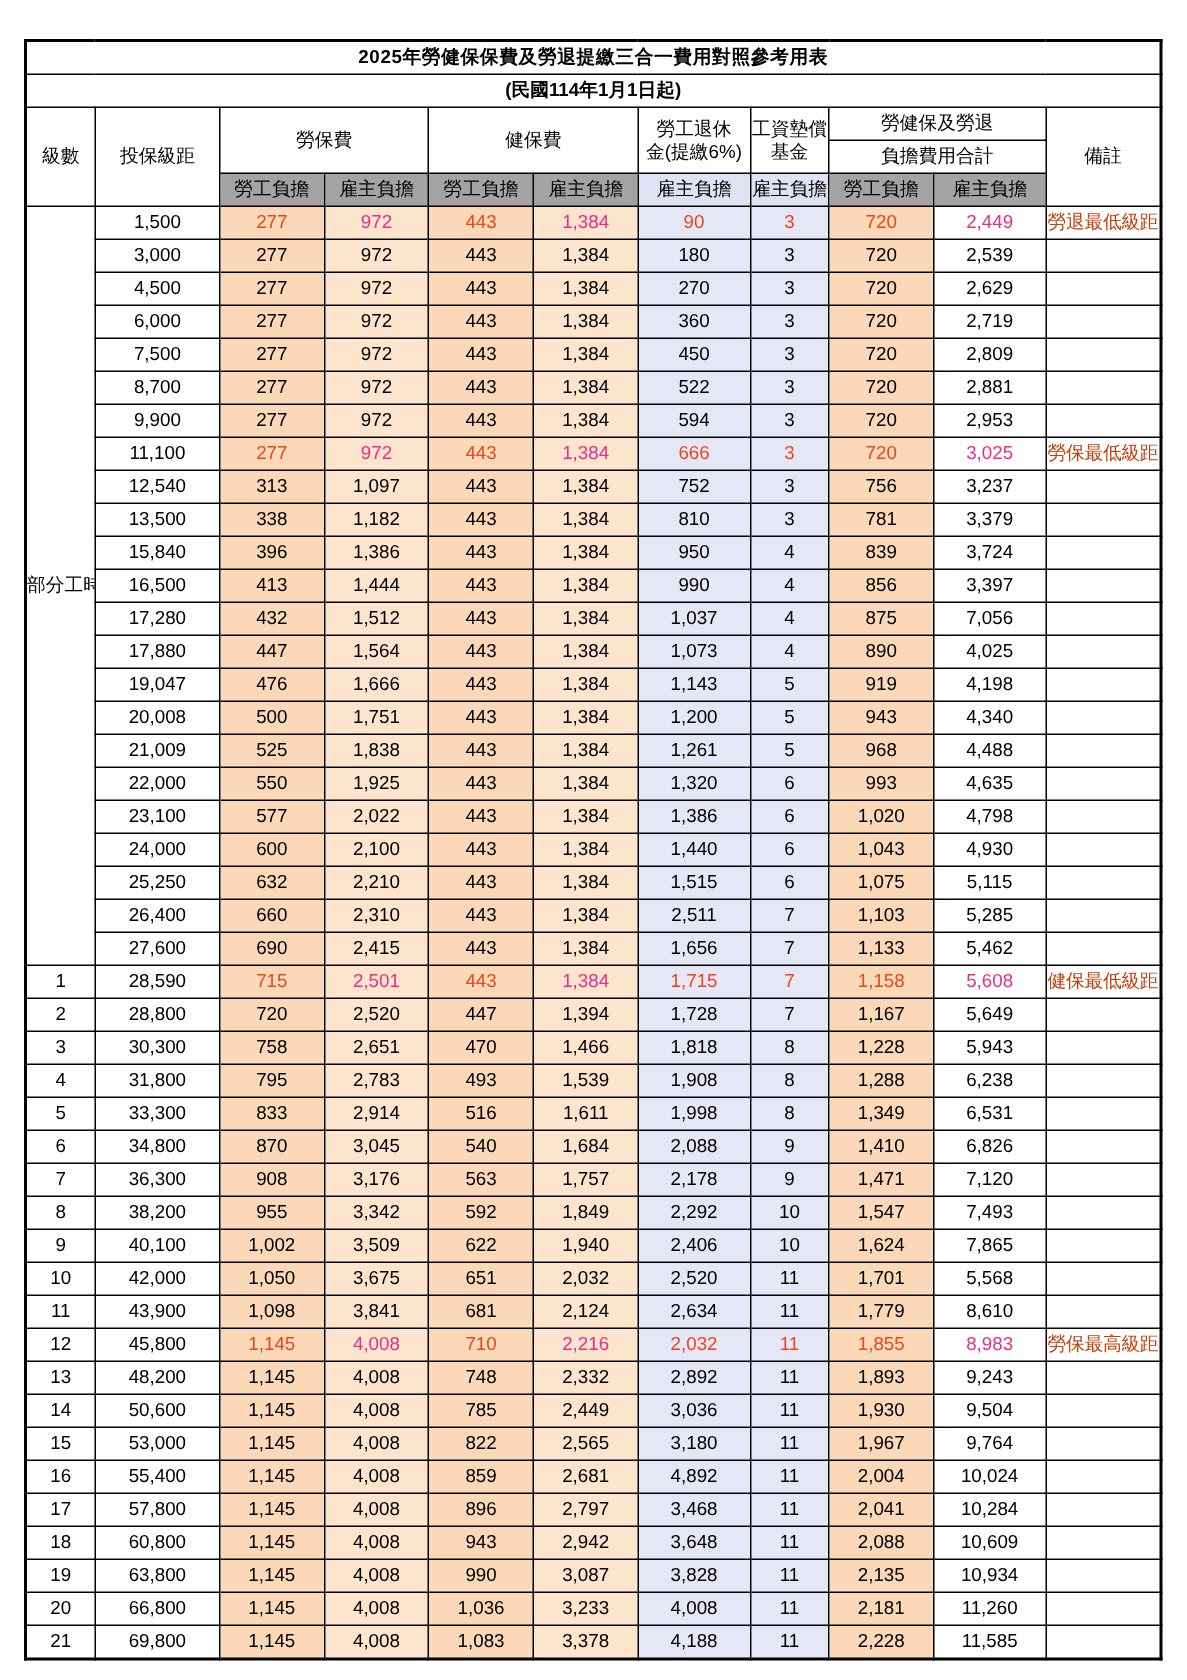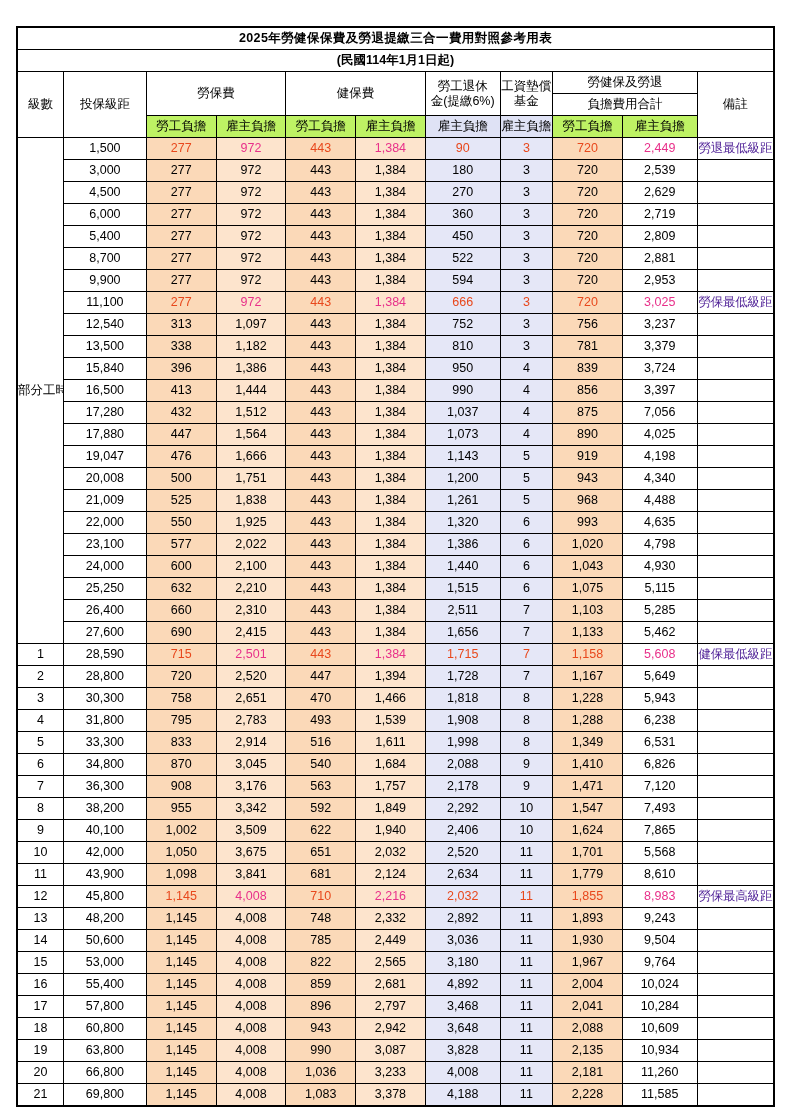--- a/index.html
+++ b/index.html
@@ -50,32 +50,32 @@
     font-size:12.5px;
     font-weight:normal;
     background:#ffffff;
     height:22px;
   }
   .hd.two{height:30px;line-height:1.15;white-space:normal;}
   .sub{
     font-size:11px;
     height:20px;
   }
-  .sub-orange{background:#bef264;}
+  .sub-orange{background:#a3a3a3;}
   .sub-blue{background:#dfe2f5;}
   
   .c-orange{background:#fbd9b8;}
   .c-orange-l{background:#fde4cd;}
   .c-blue{background:#e5e7f7;}
   .c-white{background:#ffffff;}
   .red{color:#e8481c;}
   .pink{color:#e8308a;}
   .note{
     font-size:9.5px;
-    color:#4c1d95;
+    color:#c2410c;
     letter-spacing:-.2px;
     margin-left:32px;
   }
   .lvl{font-size:12.5px;}
   .rng{font-size:13px;}
   .vert{
     font-size:12.5px;
     writing-mode:horizontal-tb;
     line-height:1.1;
   }
@@ -178,21 +178,21 @@
           <td class="c-orange-l">972</td>
           <td class="c-orange">443</td>
           <td class="c-orange-l">1,384</td>
           <td class="c-blue">360</td>
           <td class="c-blue">3</td>
           <td class="c-orange">720</td>
           <td class="c-white">2,719</td>
           <td class="note"></td>
         </tr>
         <tr>
-          <td class="rng c-white">5,400</td>
+          <td class="rng c-white">7,500</td>
           <td class="c-orange">277</td>
           <td class="c-orange-l">972</td>
           <td class="c-orange">443</td>
           <td class="c-orange-l">1,384</td>
           <td class="c-blue">450</td>
           <td class="c-blue">3</td>
           <td class="c-orange">720</td>
           <td class="c-white">2,809</td>
           <td class="note"></td>
         </tr>

